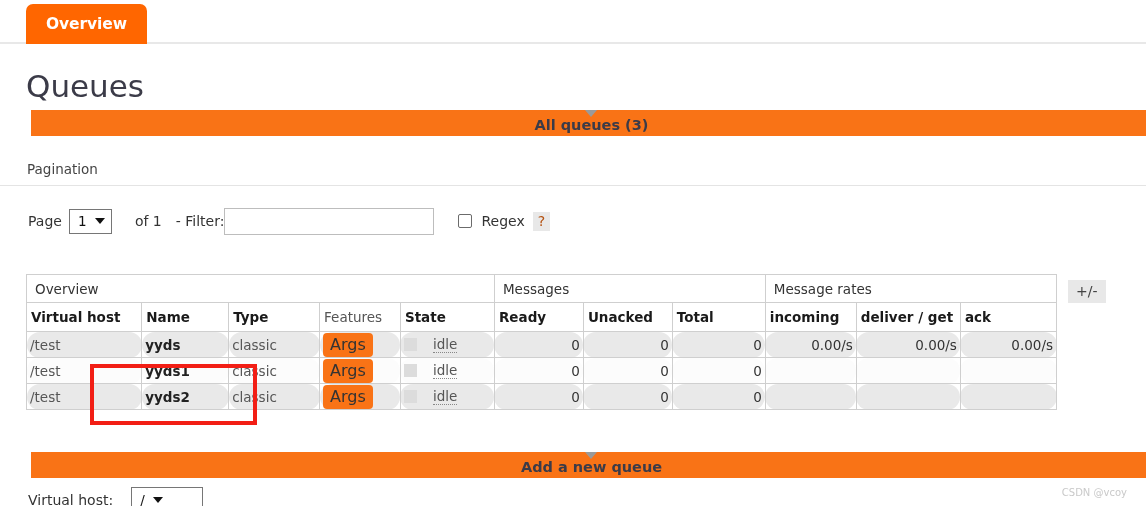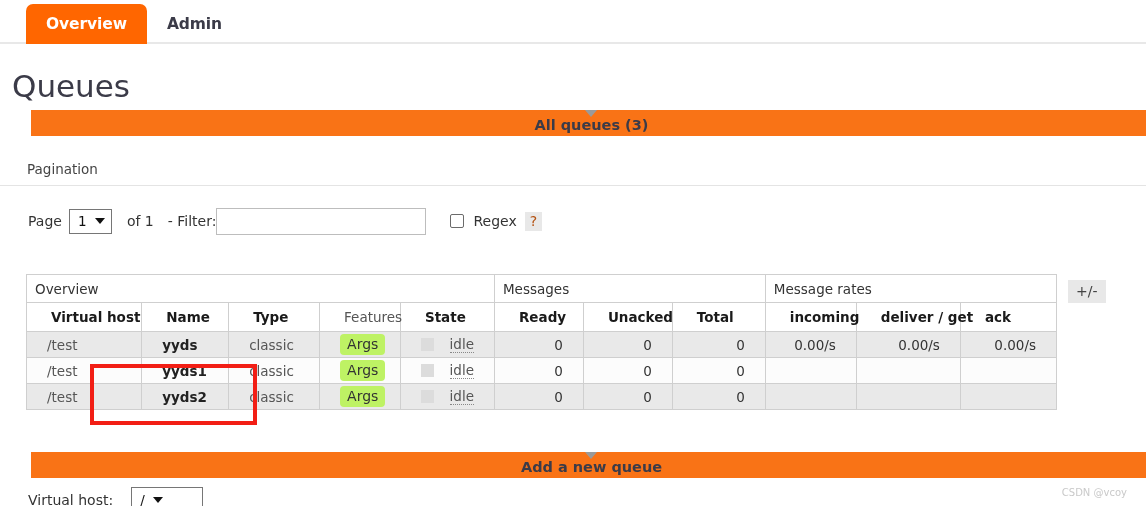--- a/index.html
+++ b/index.html
@@ -53,21 +53,21 @@
     color: #ffffff;
   }
   .nav-tab.active {
     background: #6c6c6c;
     color: #ffffff;
   }
 
   
   #page-title {
     position: absolute;
-    left: 12px;
+    left: 26px;
     top: 68px;
     font-size: 31px;
     font-weight: normal;
     color: #3b3b48;
     letter-spacing: 0px;
   }
 
   
   .section-head {
     position: absolute;
@@ -137,21 +137,21 @@
     cursor: pointer;
   }
   .select-box .caret {
     margin-left: 8px;
     width: 0; height: 0;
     border-left: 5px solid transparent;
     border-right: 5px solid transparent;
     border-top: 6px solid #111;
   }
   #page-select { min-width: 43px; }
-  #of-total { margin-left: 15px; margin-right: 14px; }
+  #of-total { margin-left: 23px; margin-right: 14px; }
   #filter-label { margin-right: 0; }
   #filter-input {
     width: 210px;
     height: 27px;
     border: 1px solid #bdbdbd;
     background: #fff;
     box-sizing: border-box;
     font-family: inherit;
     font-size: 13px;
     padding: 0 4px;
@@ -199,44 +199,45 @@
     color: #333;
     padding-left: 8px;
     background: #fff;
     height: 28px;
   }
   #queues-table th.col {
     font-size: 13.5px;
     color: #1a1a1a;
     font-weight: bold;
     text-align: left;
-    padding-left: 24px;
+    padding-left: 4px;
     background: #fff;
     height: 29px;
     white-space: nowrap;
     cursor: pointer;
   }
   #queues-table th.col.plain { font-weight: normal; color: #555; cursor: default; }
   #queues-table tbody tr.shaded td { background: #e9e9e9; }
   #queues-table tbody tr.plainrow td { background: #fcfcfc; }
   #queues-table td {
     font-size: 13.5px;
     color: #555;
-    padding: 0 20px;
+    padding: 0 3px;
     vertical-align: middle;
+    border-radius: 13px;
   }
   #queues-table td.name { font-weight: bold; color: #222; }
   #queues-table td.num { text-align: right; color: #333; }
   .args-badge {
     display: inline-block;
-    background: #bef264;
+    background: #f97316;
     color: #333;
     padding: 2px 7px 3px 7px;
     border-radius: 4px;
-    font-size: 14px;
+    font-size: 16px;
     cursor: pointer;
   }
   .state-cell { display: flex; align-items: center; }
   .state-sq {
     width: 13px; height: 13px;
     background: #dcdcdc;
     display: inline-block;
     margin-right: 16px;
   }
   .state-word {
@@ -288,21 +289,20 @@
     font-size: 10px;
     color: #c9c9c9;
   }
 </style>
 </head>
 <body>
 
 <div id="nav">
   <div class="nav-list">
       <div class="nav-tab orange">Overview</div>
-      <div class="nav-tab">Admin</div>
     </div>
 </div>
 
 <div id="page-title">Queues</div>
 
 <div class="section-head" id="all-queues-head">
   <span class="tri"></span>
   <span class="sh-label">All queues (3)</span>
 </div>
 

